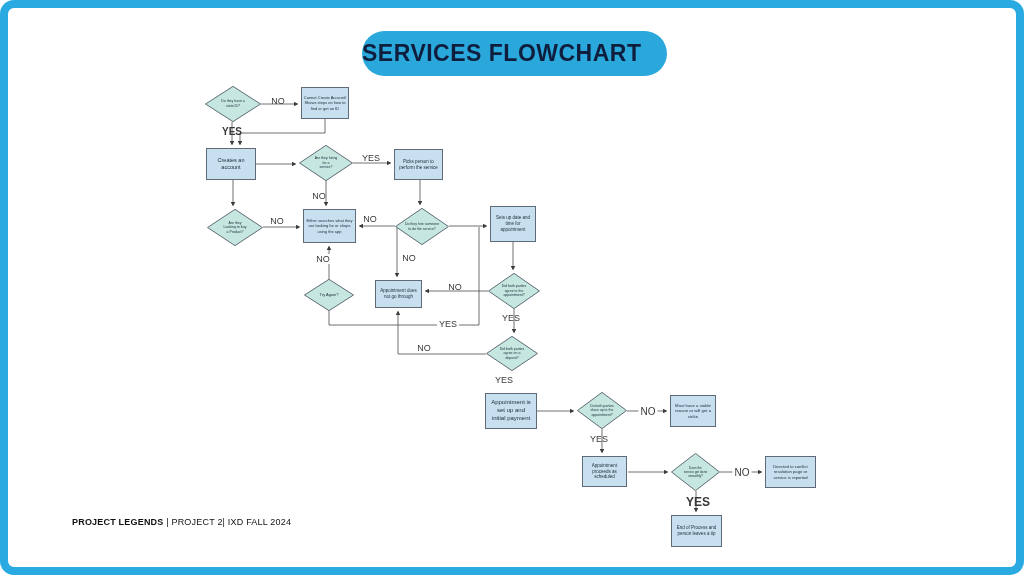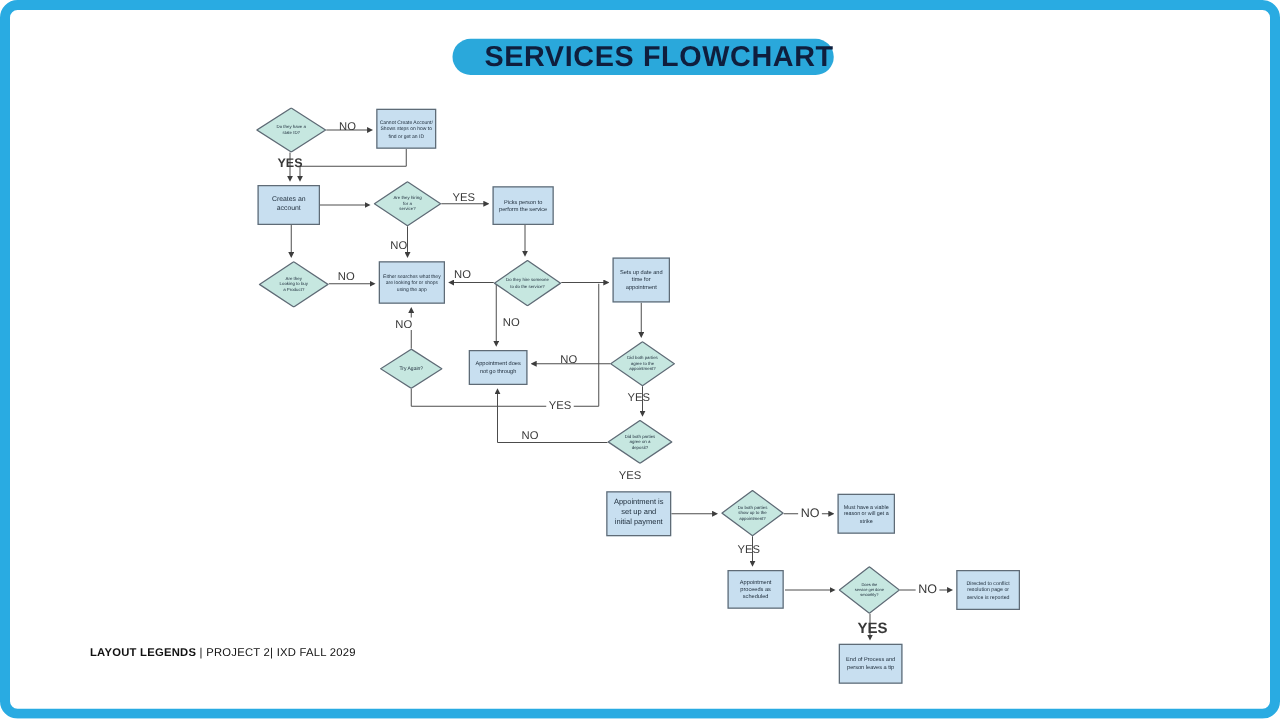--- a/index.html
+++ b/index.html
@@ -1,20 +1,20 @@
 <!DOCTYPE html>
 <html><head>
 <meta charset="utf-8">
 <style>
   * { margin:0; padding:0; box-sizing:border-box; }
   html,body { width:1024px; height:575px; background:#fff; font-family:"Liberation Sans",sans-serif; }
   .canvas { position:relative; width:1024px; height:575px; background:#ffffff; overflow:hidden; }
   .frame-border { position:absolute; inset:0; border:8px solid #29abe2; border-radius:14px; pointer-events:none; z-index:60; }
-  .title-pill { position:absolute; left:362px; top:31px; width:305px; height:29px; background:#2aa8db;
-                border-radius:23px; display:flex; align-items:center; justify-content:flex-end;
+  .title-pill { position:absolute; left:362px; top:31px; width:305px; height:45px; background:#2aa8db;
+                border-radius:23px; display:flex; align-items:center; justify-content:flex-start;
                 color:#0f1e3d; font-size:23px; font-weight:700; letter-spacing:.5px; z-index:5; }
   .connectors { position:absolute; left:0; top:0; z-index:1; }
   .node { position:absolute; display:flex; align-items:center; justify-content:center;
           text-align:center; color:#22313f; line-height:1.3; z-index:2; }
   .node span { white-space:pre-line; position:relative; z-index:1; }
   .box { background:#c8dff0; border:1px solid #5f6b76; }
   .diamond { background:transparent; }
   .diamond .dshape { position:absolute; inset:0; width:100%; height:100%; z-index:0; }
   .elabel { position:absolute; transform:translate(-50%,-50%); color:#383838; font-weight:400; z-index:3; }
   .elabel.bg { background:#ffffff; padding:0 2px; }
@@ -197,17 +197,17 @@
   <span class="elabel bg" style="left:448px;top:324px;font-size:9px;">YES</span>
   <span class="elabel" style="left:511px;top:318px;font-size:9px;">YES</span>
   <span class="elabel" style="left:424px;top:348px;font-size:9px;">NO</span>
   <span class="elabel" style="left:504px;top:380px;font-size:9px;">YES</span>
   <span class="elabel bg" style="left:648px;top:411px;font-size:10px;">NO</span>
   <span class="elabel" style="left:599px;top:439px;font-size:9px;">YES</span>
   <span class="elabel bg" style="left:742px;top:472px;font-size:10px;">NO</span>
   <span class="elabel" style="left:698px;top:502px;font-size:12px;font-weight:700;">YES</span>
 
   <div class="footer">
-    <span class="brand">LAYOUT LEGENDS</span><span> | PROJECT 2| IXD FALL 2029</span>
+    <span class="brand">PROJECT LEGENDS</span><span> | PROJECT 2| IXD FALL 2024</span>
   </div>
 
   <div class="frame-border"></div>
 </div>
 
 </body></html>

